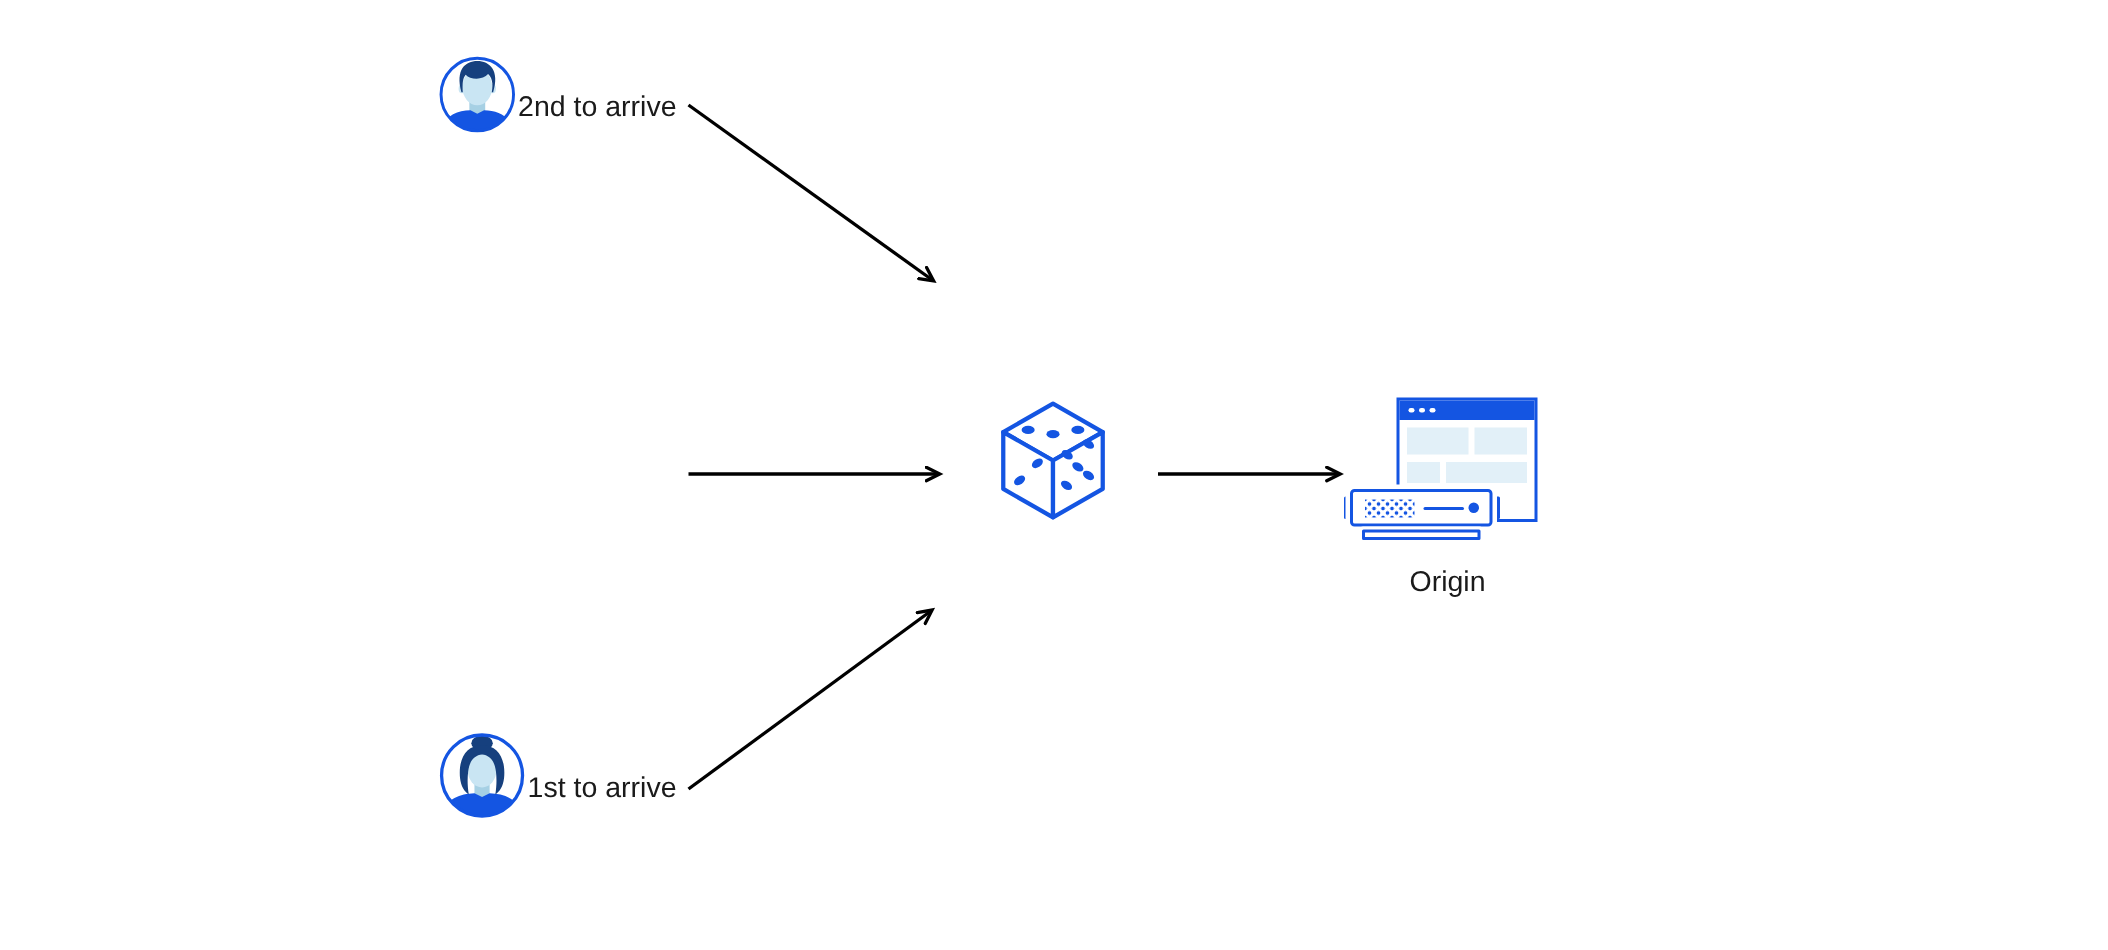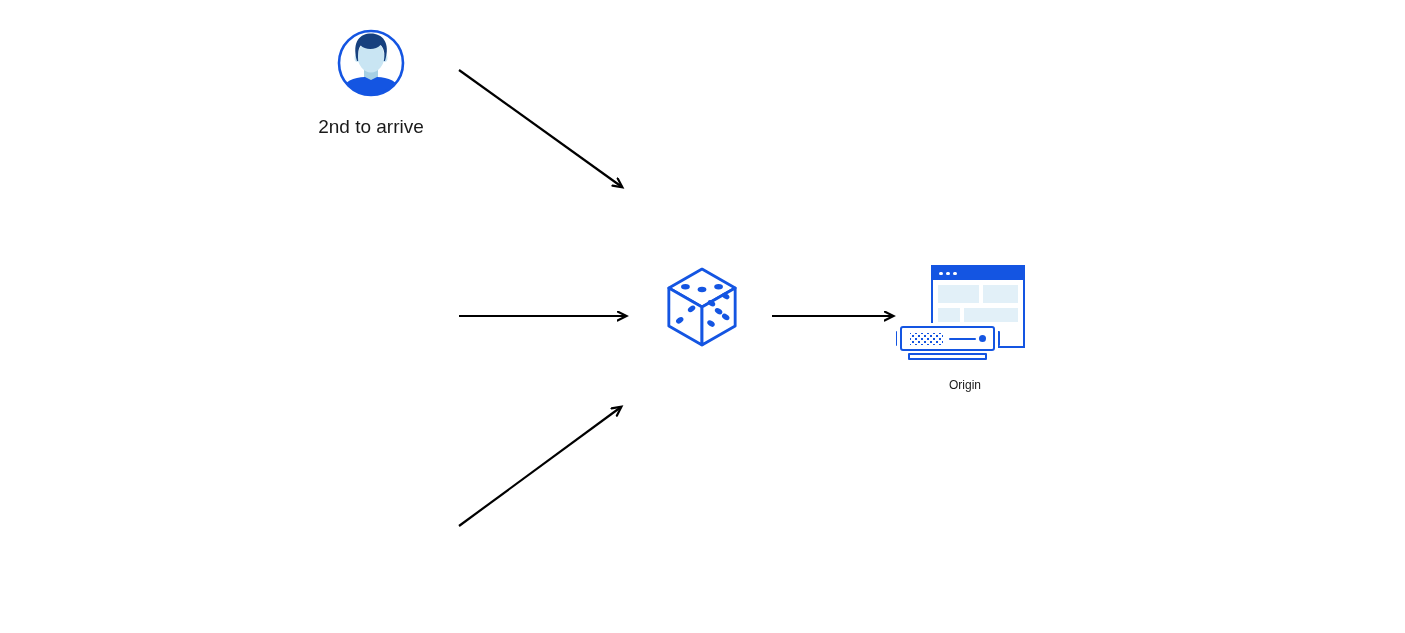--- a/index.html
+++ b/index.html
@@ -10,21 +10,21 @@
     --panel-light-blue:#E2F0F8;
     --arrow-black:#000000;
     --text-color:#1A1A1A;
     --background:#FFFFFF;
   }
   *{box-sizing:border-box;margin:0;padding:0;}
   body{font-family:"Liberation Sans","DejaVu Sans",sans-serif;background:var(--background);}
   .canvas{position:relative;width:1405px;height:633px;background:var(--background);overflow:hidden;}
   .arrows{position:absolute;left:0;top:0;width:1405px;height:633px;pointer-events:none;}
   .node{position:absolute;}
-  .client{width:160px;display:flex;flex-direction:column;align-items:center;}
+  .client{width:160px;display:flex;align-items:center;}
   .client .label{margin-top:16px;font-size:19px;line-height:23px;color:var(--text-color);white-space:nowrap;}
   .client-2nd{left:291px;top:27px;}
   .client-3rd{left:288px;top:253px;}
   .client-1st{left:291px;top:481px;}
   .dice-node{left:666px;top:266px;}
   .origin-node{left:880px;top:255px;width:170px;height:150px;}
   
   .browser{position:absolute;left:51px;top:10px;width:94px;height:83px;background:#fff;border:2px solid var(--primary-blue);}
   .browser .titlebar{height:13px;background:var(--primary-blue);display:flex;align-items:center;padding-left:6px;gap:3.5px;}
   .browser .titlebar i{width:3.5px;height:3.5px;border-radius:50%;background:#fff;display:block;}
@@ -41,21 +41,21 @@
   .server .bar{position:absolute;left:4px;top:0;width:95px;height:25px;background:#fff;border:2px solid var(--primary-blue);border-radius:3px;box-shadow:0 0 0 3px #fff;}
   .server .tab{position:absolute;width:7px;height:15px;background:var(--primary-blue);top:5px;border-radius:1px;}
   .server .tab.left{left:0;}
   .server .tab.right{right:0;}
   .server .dots{position:absolute;left:8px;top:5px;width:33px;height:12px;
     background-image:radial-gradient(var(--primary-blue) 1.2px, transparent 1.4px),radial-gradient(var(--primary-blue) 1.2px, transparent 1.4px);
     background-size:6px 6px;background-position:0 0,3px 3px;}
   .server .line{position:absolute;left:47px;top:10px;width:27px;height:2.4px;background:var(--primary-blue);border-radius:1px;}
   .server .led{position:absolute;right:7px;top:7px;width:7px;height:7px;border-radius:50%;background:var(--primary-blue);}
   .server .base{position:absolute;left:12px;top:27px;width:79px;height:7px;background:#fff;border:2px solid var(--primary-blue);border-radius:1px;box-shadow:0 0 0 2px #fff;}
-  .origin-label{position:absolute;left:0;top:123px;width:170px;text-align:center;font-size:12px;color:var(--text-color);}
+  .origin-label{position:absolute;left:0;top:123px;width:170px;text-align:center;font-size:19px;color:var(--text-color);}
 </style>
 </head>
 <body>
 
 <div class="canvas">
 
   <svg class="arrows" viewBox="0 0 1405 633">
     <defs>
       <marker id="arrowhead" markerWidth="16" markerHeight="16" refX="9.5" refY="5.5" orient="auto" markerUnits="userSpaceOnUse">
         <path d="M1 1 L10 5.5 L1 10" fill="none" stroke="var(--arrow-black,#000)" stroke-width="2.2" stroke-linecap="round"></path>
@@ -82,20 +82,39 @@
         <ellipse cx="49.5" cy="31" rx="3" ry="4" fill="var(--face-light-blue,#C9E5F3)"></ellipse>
         <ellipse cx="36" cy="29.5" rx="13.2" ry="16" fill="var(--face-light-blue,#C9E5F3)"></ellipse>
         <path d="M22 34 C16.5 14 25.5 6.5 36 6.5 C47 6.5 56 15 50 34 L48.8 34 C50.5 26 48.5 20.5 45.5 18 C41 23.5 29.5 23 25.8 18.5 C23 21.5 22.8 27 23.2 34 Z" fill="var(--dark-navy-hair,#16407E)"></path>
       </g>
       <circle cx="36" cy="36" r="32" fill="none" stroke="var(--primary-blue,#1455E2)" stroke-width="2.6"></circle>
     </svg>
     <div class="label">2nd to arrive</div>
   </div>
 
 
+  <div class="node client client-1st">
+    <svg width="72" height="72" viewBox="0 0 72 72">
+      <defs>
+          <clipPath id="clip-a3">
+            <circle cx="36" cy="36" r="32"></circle>
+          </clipPath>
+        </defs>
+      <circle cx="36" cy="36" r="32" fill="#fff"></circle>
+      <g clip-path="url(#clip-a3)">
+        <rect x="30" y="38" width="12" height="16" rx="2" fill="var(--face-shadow,#A6D0E4)"></rect>
+        <path d="M2 72 C6 55 17 50.5 30 50 L36 53 L42 50 C55 50.5 66 55 70 72 Z" fill="var(--primary-blue,#1455E2)"></path>
+        <ellipse cx="36" cy="31" rx="11.5" ry="14.5" fill="var(--face-light-blue,#C9E5F3)"></ellipse>
+        <ellipse cx="36" cy="10.5" rx="8.5" ry="6" fill="var(--dark-navy-hair,#16407E)"></ellipse>
+        <path d="M36 12 C22.5 12 17.2 24 18.6 38 C19.4 45 22 48.5 25.5 51 C24.4 44 24.4 38 25 33 C26 24.5 30 20 36 19.5 C42 20 46 24.5 47 33 C47.6 38 47.6 44 46.5 51 C50 48.5 52.6 45 53.4 38 C54.8 24 49.5 12 36 12 Z" fill="var(--dark-navy-hair,#16407E)"></path>
+      </g>
+      <circle cx="36" cy="36" r="32" fill="none" stroke="var(--primary-blue,#1455E2)" stroke-width="2.6"></circle>
+    </svg>
+    <div class="label">1st to arrive</div>
+  </div>
 
   <div class="node dice-node">
     <svg width="72" height="82" viewBox="0 0 76 86">
       <g fill="#fff" stroke="var(--primary-blue,#1455E2)" stroke-width="3" stroke-linejoin="round">
         <path d="M38 3 L73 23 L38 43 L3 23 Z"></path>
         <path d="M3 23 L38 43 L38 83 L3 63 Z"></path>
         <path d="M73 23 L38 43 L38 83 L73 63 Z"></path>
       </g>
       <g fill="var(--primary-blue,#1455E2)">
 

